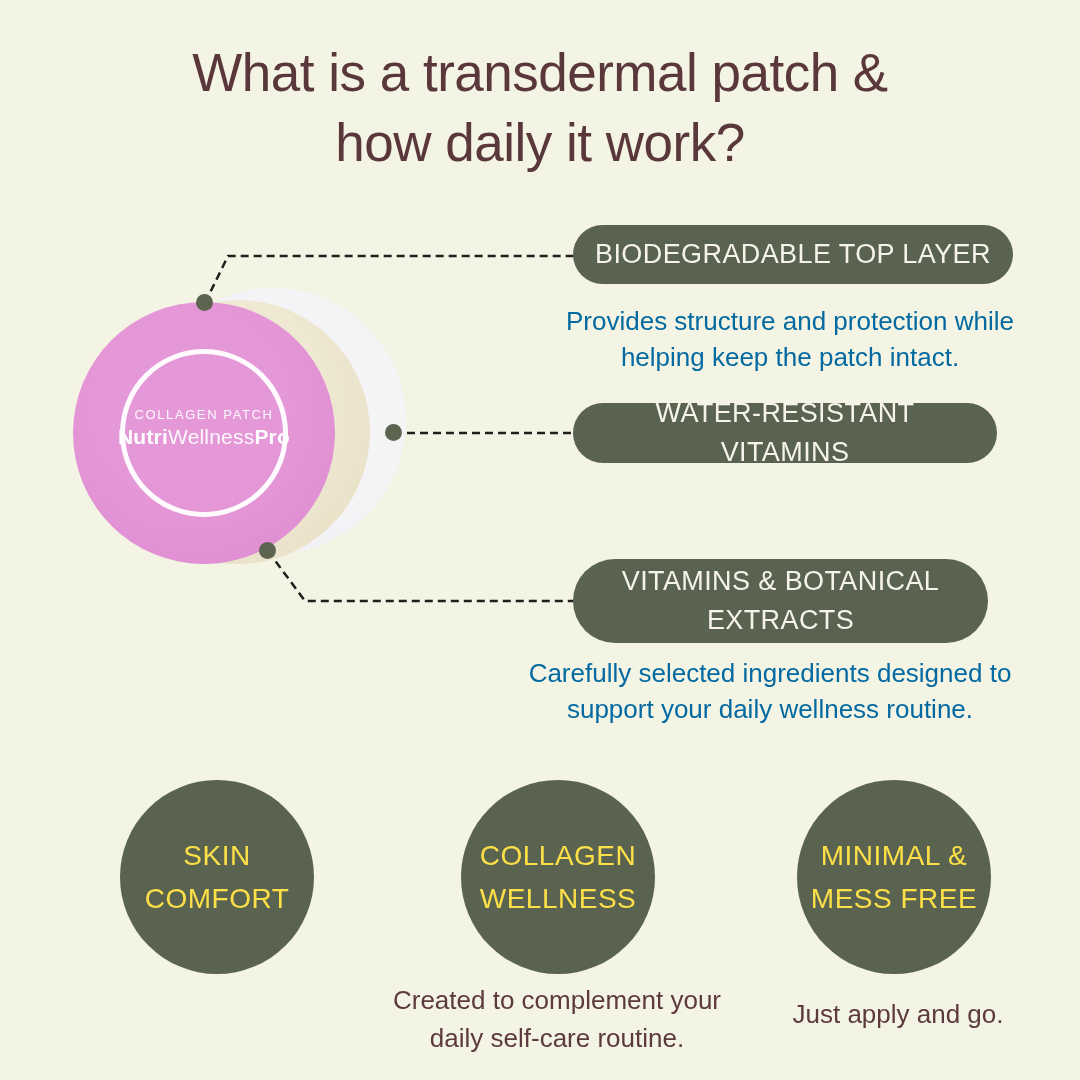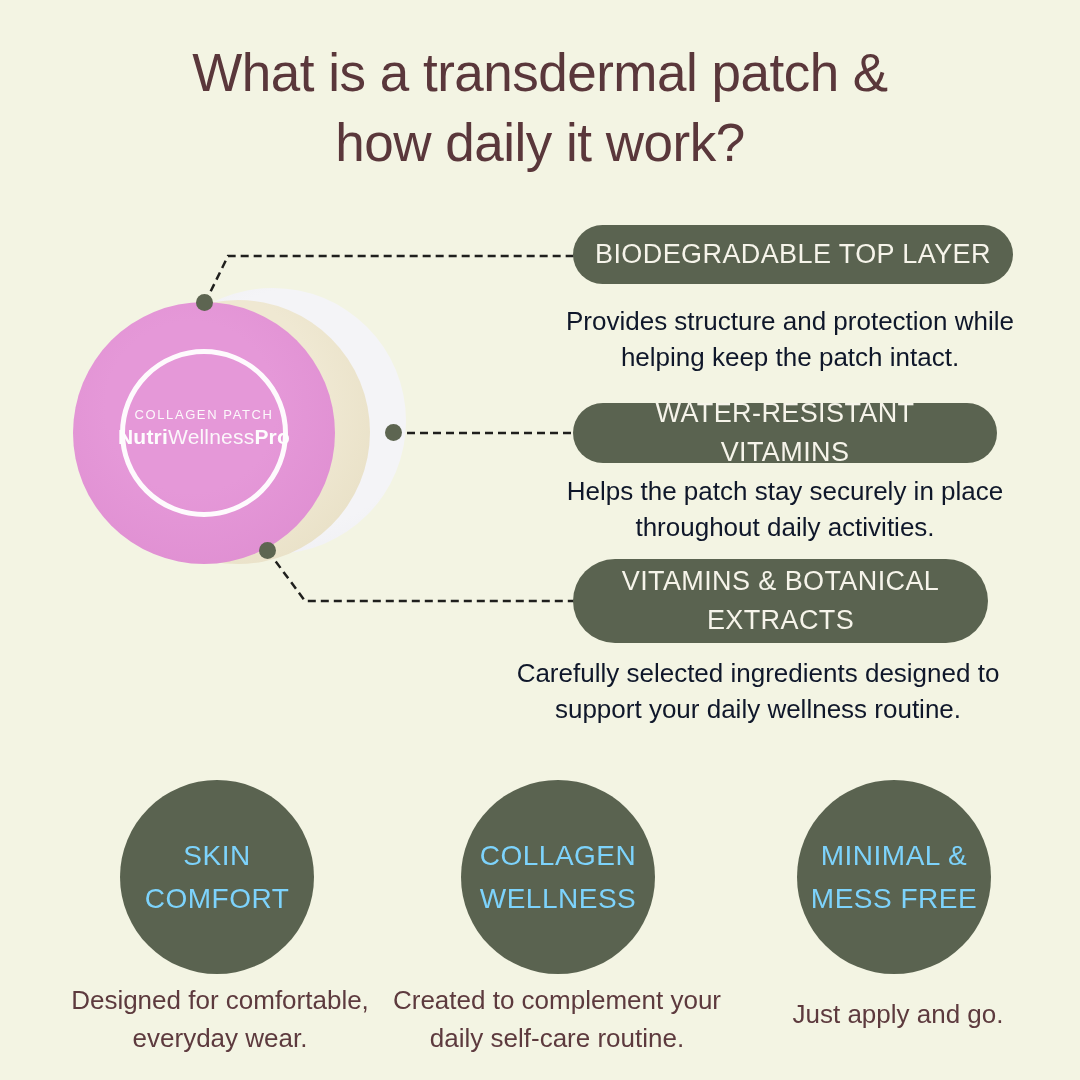--- a/index.html
+++ b/index.html
@@ -51,30 +51,30 @@
     position:absolute;background:#5a6350;border-radius:42px;
     color:#f6f4ea;display:flex;align-items:center;justify-content:center;
     text-align:center;font-size:27px;letter-spacing:0.4px;line-height:1.45;
     box-sizing:border-box;padding:0 18px;
   }
   .pill1{left:573px;top:213px;width:440px;height:59px;text-align:center;}
   .pill2{left:573px;top:391px;width:424px;height:60px;}
   .pill3{left:573px;top:547px;width:415px;height:84px;}
   
   .desc{
-    position:absolute;color:#0f172a;font-size:26px;line-height:1.38;
+    position:absolute;color:#0369a1;font-size:26px;line-height:1.38;
     text-align:center;
   }
   .desc1{left:545px;top:292px;width:490px;}
   .desc2{left:550px;top:462px;width:470px;}
-  .desc3{left:508px;top:644px;width:500px;}
+  .desc3{left:520px;top:644px;width:500px;}
   
   .benefit{
     position:absolute;top:768px;width:194px;height:194px;border-radius:50%;
-    background:#5a6350;color:#7dd3fc;
+    background:#5a6350;color:#fde047;
     display:flex;flex-direction:column;align-items:center;justify-content:center;
     font-size:28px;letter-spacing:0.5px;line-height:1.55;text-align:center;
   }
   .benefit1{left:120px;}
   .benefit2{left:461px;}
   .benefit3{left:797px;}
   
   .bdesc{
     position:absolute;color:#5d3a3e;font-size:26px;line-height:1.45;
     text-align:center;
@@ -109,35 +109,33 @@
   </div>
 
   <div class="dot dot1"></div>
   <div class="dot dot2"></div>
   <div class="dot dot3"></div>
 
   <div class="pill pill1">BIODEGRADABLE TOP LAYER</div>
   <div class="desc desc1">Provides structure and protection while helping keep the patch intact.</div>
 
   <div class="pill pill2">WATER-RESISTANT VITAMINS</div>
-  <div class="desc desc2">Helps the patch stay securely in place throughout daily activities.</div>
 
   <div class="pill pill3">VITAMINS &amp; BOTANICAL EXTRACTS</div>
   <div class="desc desc3">Carefully selected ingredients designed to support your daily wellness routine.</div>
 
   <div class="benefit benefit1">
     <span>SKIN</span>
     <span>COMFORT</span>
   </div>
   <div class="benefit benefit2">
     <span>COLLAGEN</span>
     <span>WELLNESS</span>
   </div>
   <div class="benefit benefit3">
     <span>MINIMAL &amp;</span>
     <span>MESS FREE</span>
   </div>
 
-  <div class="bdesc bdesc1">Designed for comfortable, everyday wear.</div>
   <div class="bdesc bdesc2">Created to complement your daily self-care routine.</div>
   <div class="bdesc bdesc3">Just apply and go.</div>
 
 </div>
 
 </body></html>

